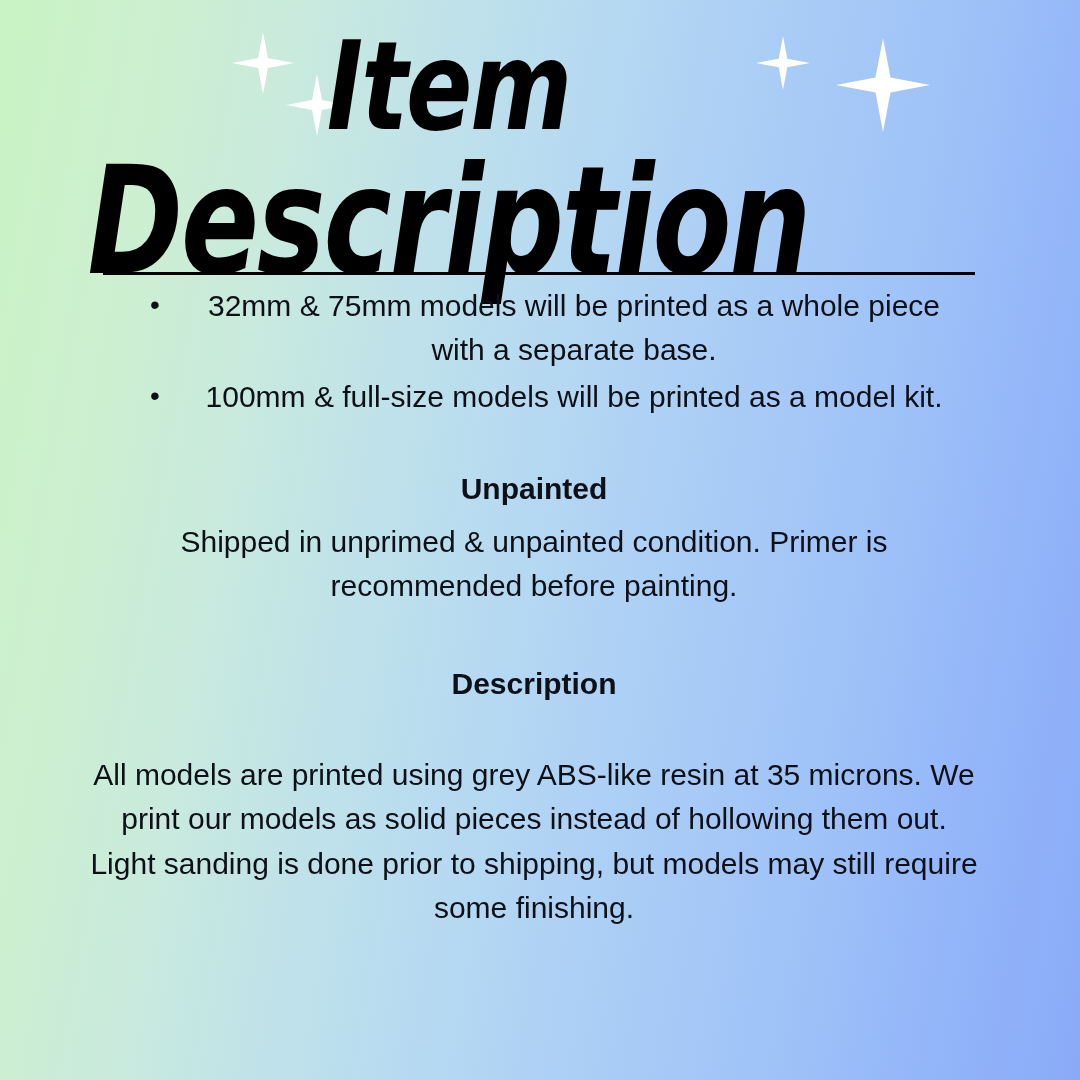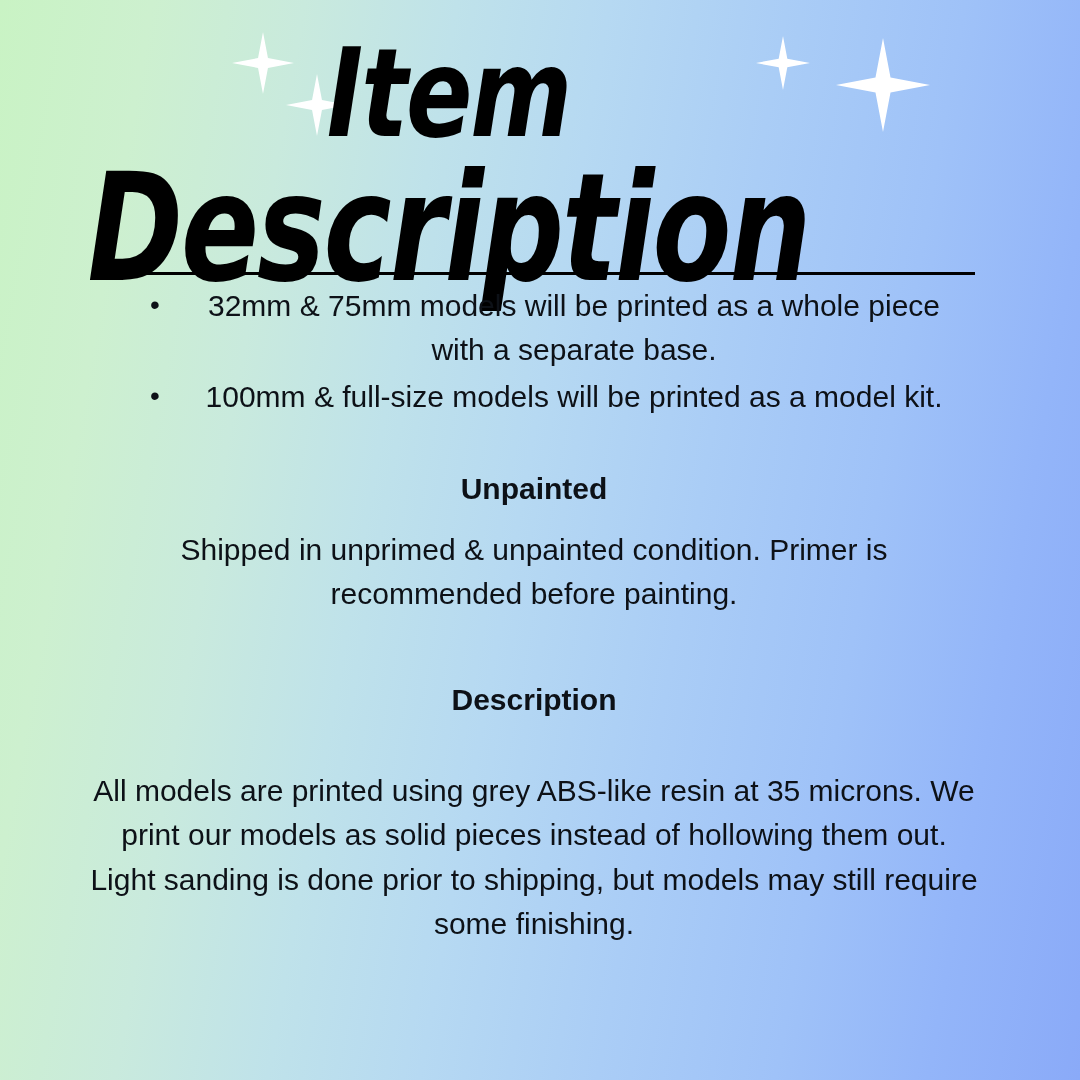--- a/index.html
+++ b/index.html
@@ -24,21 +24,21 @@
   .sparkle {
     position: absolute;
     background: #ffffff;
     clip-path: polygon(50% 0%, 58% 42%, 100% 50%, 58% 58%, 50% 100%, 42% 58%, 0% 50%, 42% 42%);
   }
 
   
   .title-block {
     position: absolute;
     left: 0;
-    top: 17px;
+    top: 10px;
     width: 897px;
     text-align: center;
     color: #000000;
     font-family: "DejaVu Sans", sans-serif;
     font-weight: 700;
     font-style: italic;
     line-height: 0.92;
     letter-spacing: -2px;
   }
   .title-line1 {
@@ -99,21 +99,21 @@
 
   .gap-lg { height: 46px; }
   .gap-md { height: 42px; }
 
   .section-head {
     font-weight: bold;
     text-underline-offset: 4px;
     margin-bottom: 4px;
   }
   .section-body {
-    margin: 16px;
+    margin: 8px;
     padding: 0 10px;
   }
   .final-para {
     margin: 0;
     padding: 0 6px;
     text-align: center;
   }
 </style>
 </head>
 <body>

